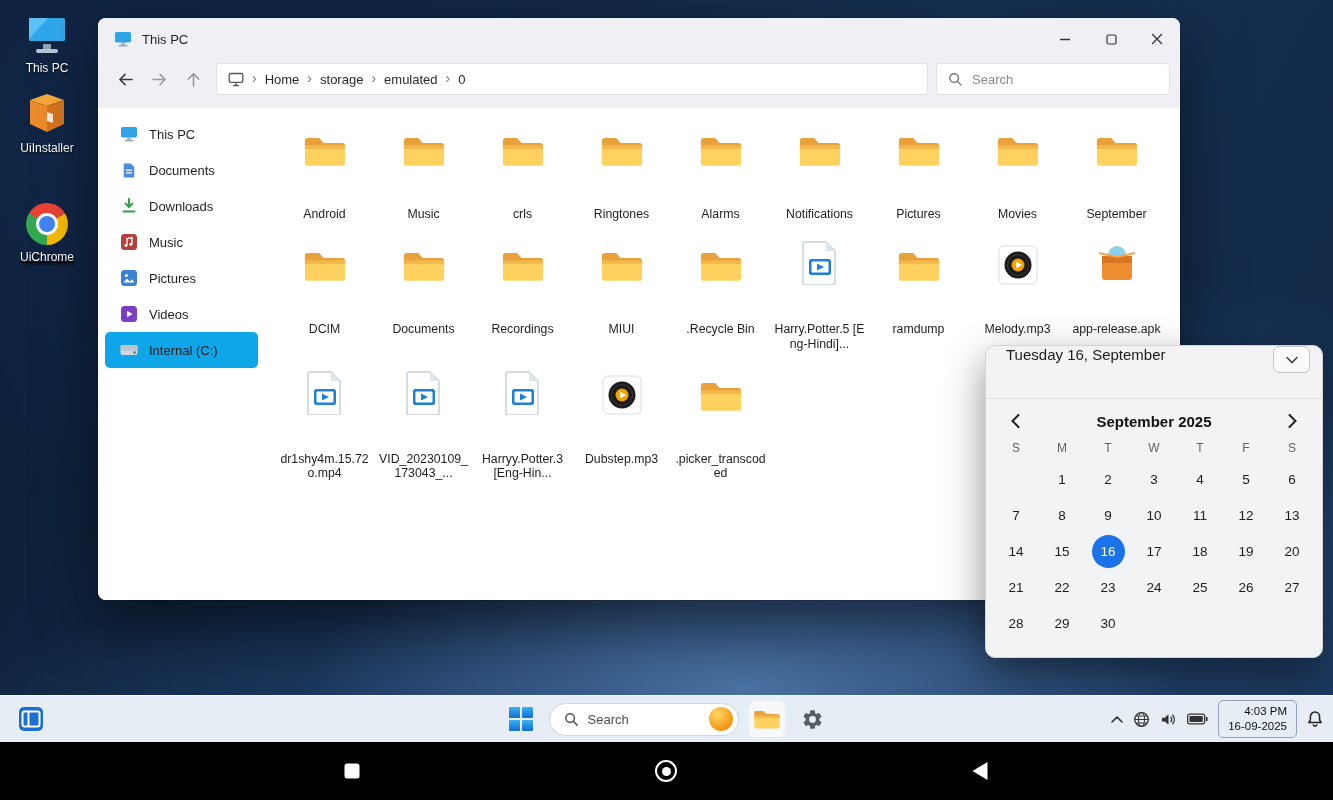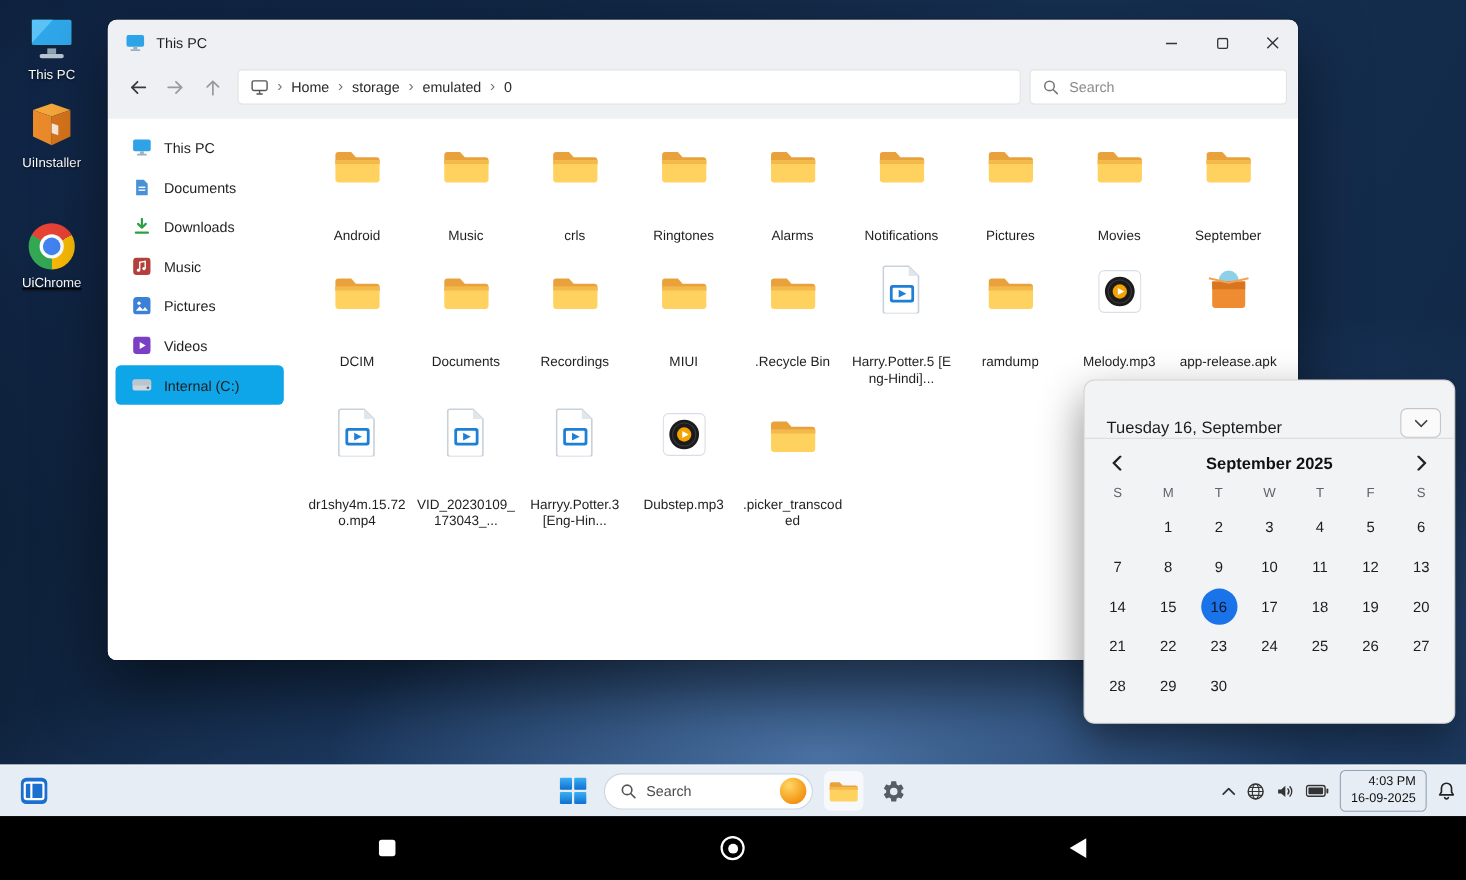--- a/index.html
+++ b/index.html
@@ -56,32 +56,32 @@
   .file-item { display:flex; flex-direction:column; align-items:center; padding-top:8px;gap:32px; }
   .fi-icon { height:46px; display:flex; align-items:flex-end; justify-content:center; }
   .fi-label { font-size:12.3px; color:#1f1f1f; text-align:center; line-height:1.2; max-width:92px;
     word-break:break-all; overflow:hidden; display:-webkit-box; -webkit-line-clamp:2; -webkit-box-orient:vertical;
     margin-top:5px; min-height:15px; }
 
   
   .calendar { position:absolute; left:985px; top:345px; width:338px; z-index:50; background:#f2f3f5;
     border:1px solid #d3d3d3; border-radius:10px; overflow:hidden;
     box-shadow:0 16px 40px rgba(0,0,0,.45); }
-  .cal-header { height:53px; display:flex; align-items:flex-end; justify-content:space-between;
+  .cal-header { height:53px; display:flex; align-items:flex-start; justify-content:space-between;
     padding:0 12px 0 20px; border-bottom:1px solid #dcdcdc; font-size:15px; color:#1b1b1b; }
   .cal-toggle { width:37px; height:27px; border:1px solid #c6c6c6; border-radius:6px; background:#fafafa;
     display:flex; align-items:center; justify-content:center; }
   .cal-monthrow { display:flex; align-items:center; padding:11px 18px 3px; }
   .cal-month { font-size:15px; font-weight:700; color:#111; margin:0 auto; }
   .cal-arrow { width:22px; height:22px; display:flex; align-items:center; justify-content:center; }
   .cal-weekdays, .cal-grid { display:grid; grid-template-columns:repeat(7,46px); justify-content:center; }
   .cal-wd { height:26px; display:flex; align-items:center; justify-content:center; font-size:12px; color:#5f6368; }
   .cal-grid { padding-bottom:16px; }
   .cal-day { height:36px; display:flex; align-items:center; justify-content:center; font-size:13.5px; color:#1d1d1d; }
-  .cal-day.selected { background:#1a73e8; color:#0f172a; width:33px; height:33px; border-radius:50%;
+  .cal-day.selected { background:#1a73e8; color:#ffffff; width:33px; height:33px; border-radius:50%;
     justify-self:center; align-self:center; }
 
   
   .taskbar { position:absolute; left:0; right:0; bottom:58px; height:47px; background:#e6edf4; z-index:60;
     display:flex; align-items:center; border-top:1px solid rgba(255,255,255,.55); }
   .tb-left { position:absolute; left:18px; top:10px; }
   .tb-center { margin:0 auto; display:flex; align-items:center; gap:10px; }
   .win-logo { display:grid; grid-template-columns:11px 11px; gap:2px; }
   .win-logo i { height:11px; background:linear-gradient(180deg,#3ab0f3,#0f6fd0); border-radius:1px; }
   .tb-search { width:190px; height:33px; background:#fff; border:1px solid #ccd7e2; border-radius:17px;

